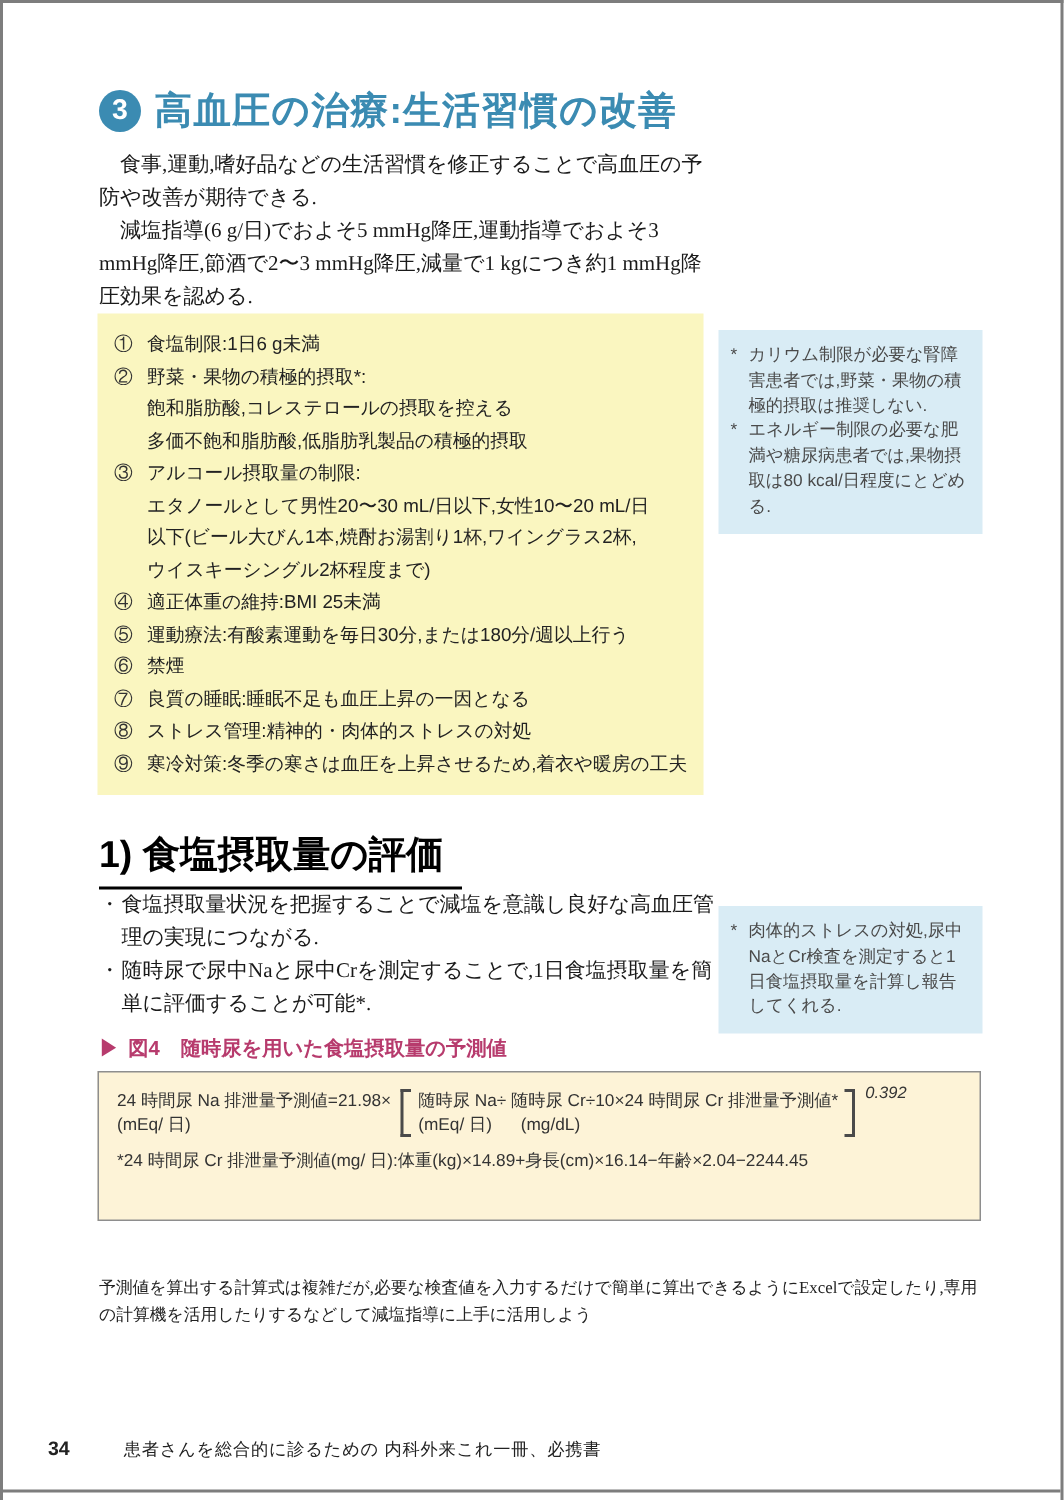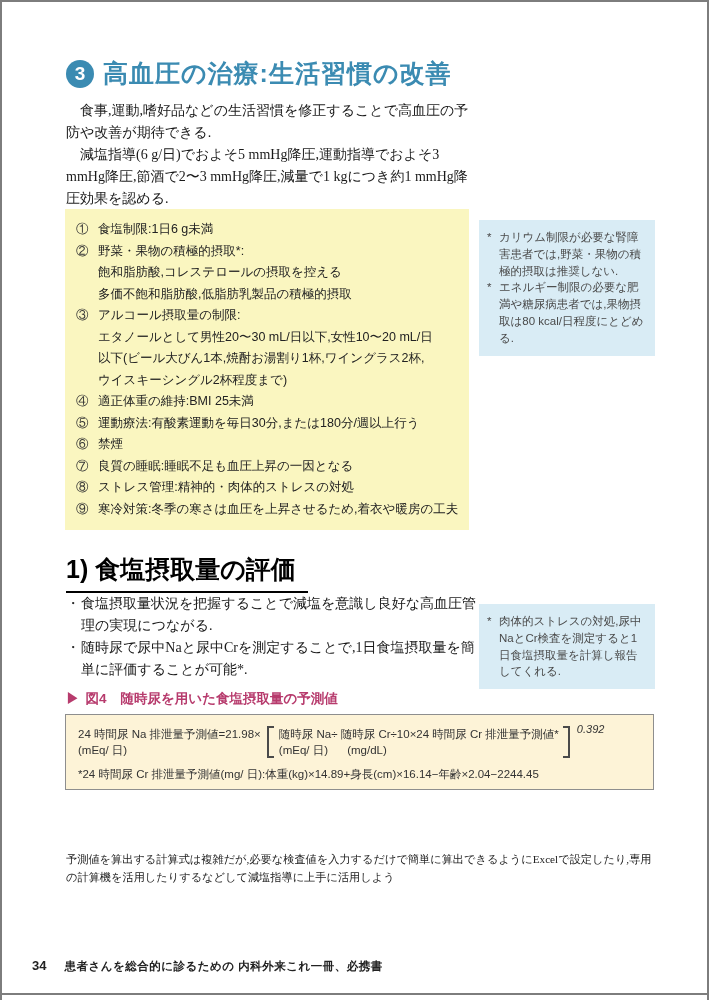--- a/index.html
+++ b/index.html
@@ -42,37 +42,37 @@
 
   .bullets{position:absolute;top:591px;left:64px;width:412px;font-size:14px;line-height:22px;color:var(--text);}
   .bullet-row{display:flex;}
   .bullet-marker{width:15px;flex:0 0 15px;}
   .bullet-text{flex:1;}
 
   .figure-caption{position:absolute;top:688px;left:64px;display:flex;align-items:center;gap:6px;
       color:var(--figure-red);font-weight:bold;font-size:13.5px;}
   .figure-caption .fig-label{margin-right:8px;}
 
-  .formula-box{position:absolute;top:712px;left:63px;width:589px;height:76px;
+  .formula-box{position:absolute;top:712px;left:63px;width:589px;height:100px;
       background:var(--formula-bg);border:1px solid var(--formula-border);
       padding:11px 12px 9px 12px;font-size:11.5px;line-height:16px;color:#333;}
   .formula-row{display:flex;align-items:flex-start;}
   .f-lines div{white-space:pre;}
   .brk{width:7px;align-self:stretch;}
   .brk-l{border-left:2px solid #4a4a4a;border-top:2px solid #4a4a4a;border-bottom:2px solid #4a4a4a;margin:0 5px 0 6px;}
   .brk-r{border-right:2px solid #4a4a4a;border-top:2px solid #4a4a4a;border-bottom:2px solid #4a4a4a;margin-left:4px;}
   .exp{font-size:11px;margin-top:-5px;margin-left:7px;font-style:italic;}
   .cr-note{margin-top:8px;white-space:pre;}
 
   .footnote{position:absolute;top:849px;left:64px;width:594px;font-size:11.2px;line-height:17.5px;
       color:#222;font-family:"Liberation Serif",serif;}
 
-  .footer{position:absolute;top:956px;left:30px;display:flex;align-items:baseline;gap:18px;}
+  .footer{position:absolute;top:956px;left:30px;display:flex;align-items:baseline;gap:36px;}
   .page-number{font-size:13px;font-weight:bold;color:#222;}
-  .book-title{font-size:11.5px;font-weight:bold;color:#222;letter-spacing:0.5px;}
+  .book-title{font-size:11.5px;font-weight:normal;color:#222;letter-spacing:0.5px;}
 
   .page-bottom-edge{position:absolute;top:991px;left:0;width:709px;height:2px;background:var(--border-gray);}
 </style>
 </head>
 <body>
 
 <div class="page">
 
   <div class="header">
     <div class="num-circle">3</div>

